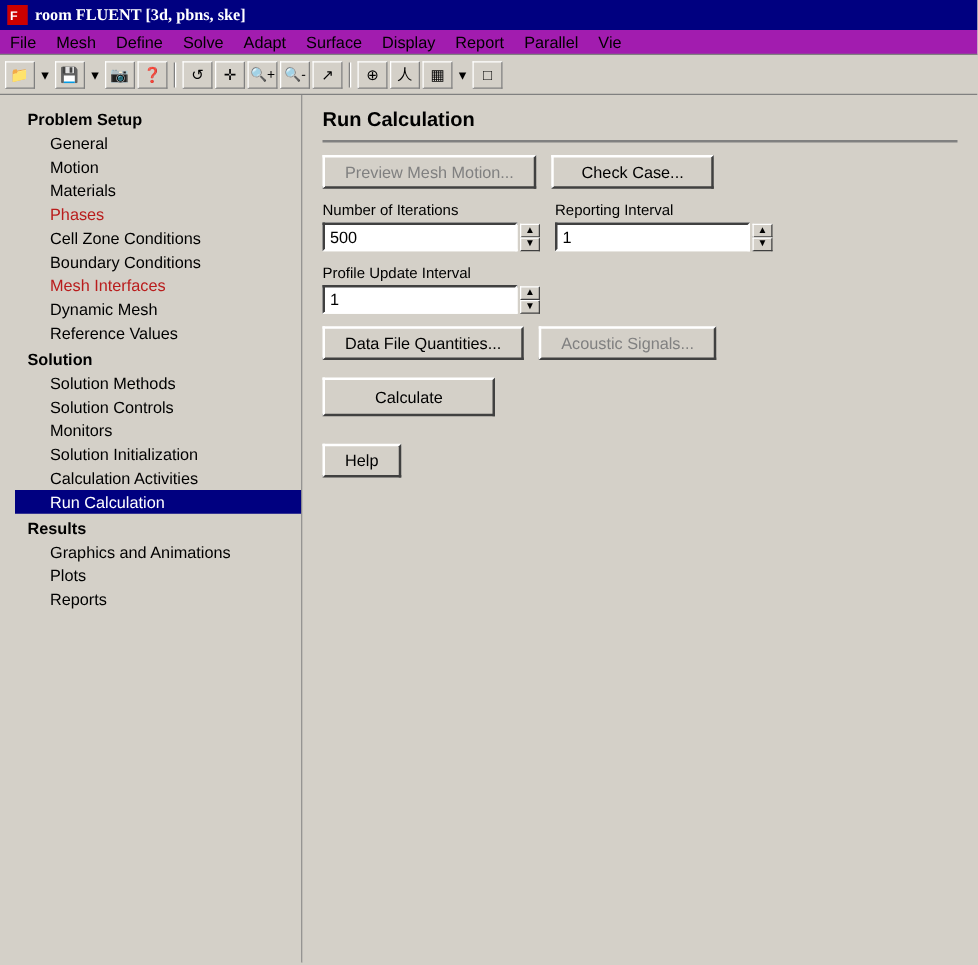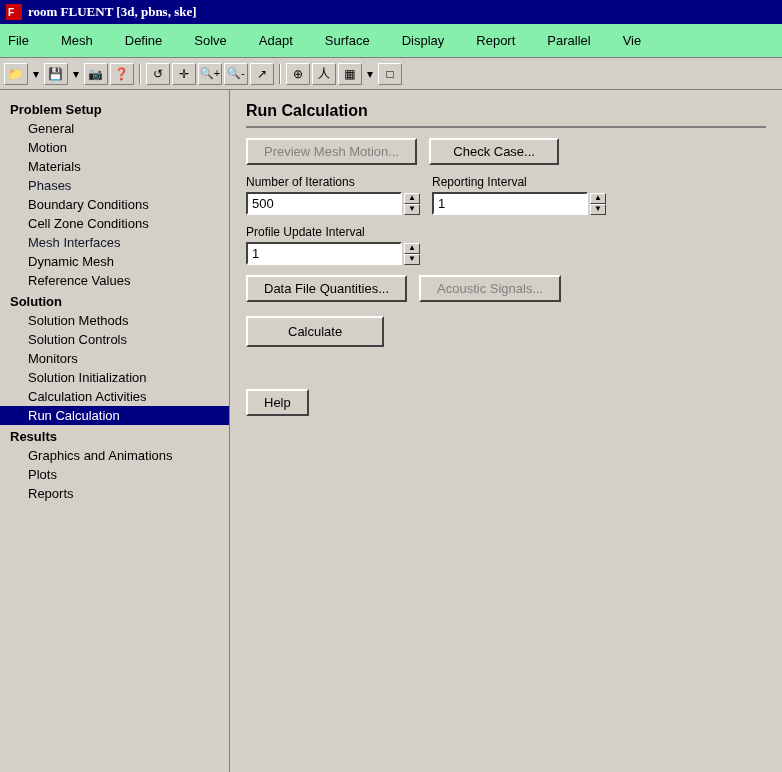--- a/index.html
+++ b/index.html
@@ -29,26 +29,26 @@
       display: inline-block;
     }
     .title-bar-text {
       font-size: 13px;
       font-weight: bold;
       font-family: Liberation Serif, serif;
     }
 
     
     .menu-bar {
-      background: #86efac;
+      background: #a21caf;
       border-bottom: 1px solid #808080;
       padding: 2px 0;
       display: flex;
-      gap: 16px;
-      height: 34px;
+      gap: 0;
+      height: 20px;
       align-items: center;
     }
     .menu-item {
       padding: 2px 8px;
       cursor: pointer;
       font-size: 13px;
     }
 
     
     .toolbar {
@@ -78,20 +78,21 @@
       height: 20px;
       border-left: 1px solid #808080;
       border-right: 1px solid #ffffff;
       margin: 0 3px;
     }
 
     
     .main-layout {
       display: flex;
       height: calc(772px - 78px);
+      padding-left: 12px;
     }
 
     
     .sidebar {
       width: 230px;
       min-width: 230px;
       background: #d4d0c8;
       border-right: 1px solid #808080;
       padding: 8px 0;
       overflow-y: auto;
@@ -106,21 +107,21 @@
       padding: 2px 10px 2px 28px;
       font-size: 13px;
       color: #000000;
       cursor: pointer;
     }
     .sidebar-item.active {
       background: #000080;
       color: white;
     }
     .sidebar-item.disabled {
-      color: #0f172a;
+      color: #b91c1c;
       cursor: default;
     }
 
     
     .content-area {
       flex: 1;
       background: #d4d0c8;
       padding: 12px 16px;
       overflow-y: auto;
     }
@@ -226,21 +227,20 @@
     .help-btn {
       background: #d4d0c8;
       border: 2px solid;
       border-top-color: #ffffff;
       border-left-color: #ffffff;
       border-right-color: #404040;
       border-bottom-color: #404040;
       padding: 4px 16px;
       font-size: 13px;
       cursor: pointer;
-      margin-top: 20px;
       display: inline-block;
     }
   </style>
 </head>
 <body>
 
 <div class="title-bar">
   <span class="title-bar-icon">
     <svg width="16" height="16" viewBox="0 0 16 16">
       <rect width="16" height="16" fill="#cc0000"></rect>
@@ -286,22 +286,22 @@
 
 <div class="main-layout">
 
   <div class="sidebar">
 
     <div class="sidebar-section-header">Problem Setup</div>
     <div class="sidebar-item">General</div>
     <div class="sidebar-item">Motion</div>
     <div class="sidebar-item">Materials</div>
     <div class="sidebar-item disabled">Phases</div>
+    <div class="sidebar-item">Cell Zone Conditions</div>
     <div class="sidebar-item">Boundary Conditions</div>
-    <div class="sidebar-item">Cell Zone Conditions</div>
     <div class="sidebar-item disabled">Mesh Interfaces</div>
     <div class="sidebar-item">Dynamic Mesh</div>
     <div class="sidebar-item">Reference Values</div>
 
     <div class="sidebar-section-header">Solution</div>
     <div class="sidebar-item">Solution Methods</div>
     <div class="sidebar-item">Solution Controls</div>
     <div class="sidebar-item">Monitors</div>
     <div class="sidebar-item">Solution Initialization</div>
     <div class="sidebar-item">Calculation Activities</div>

